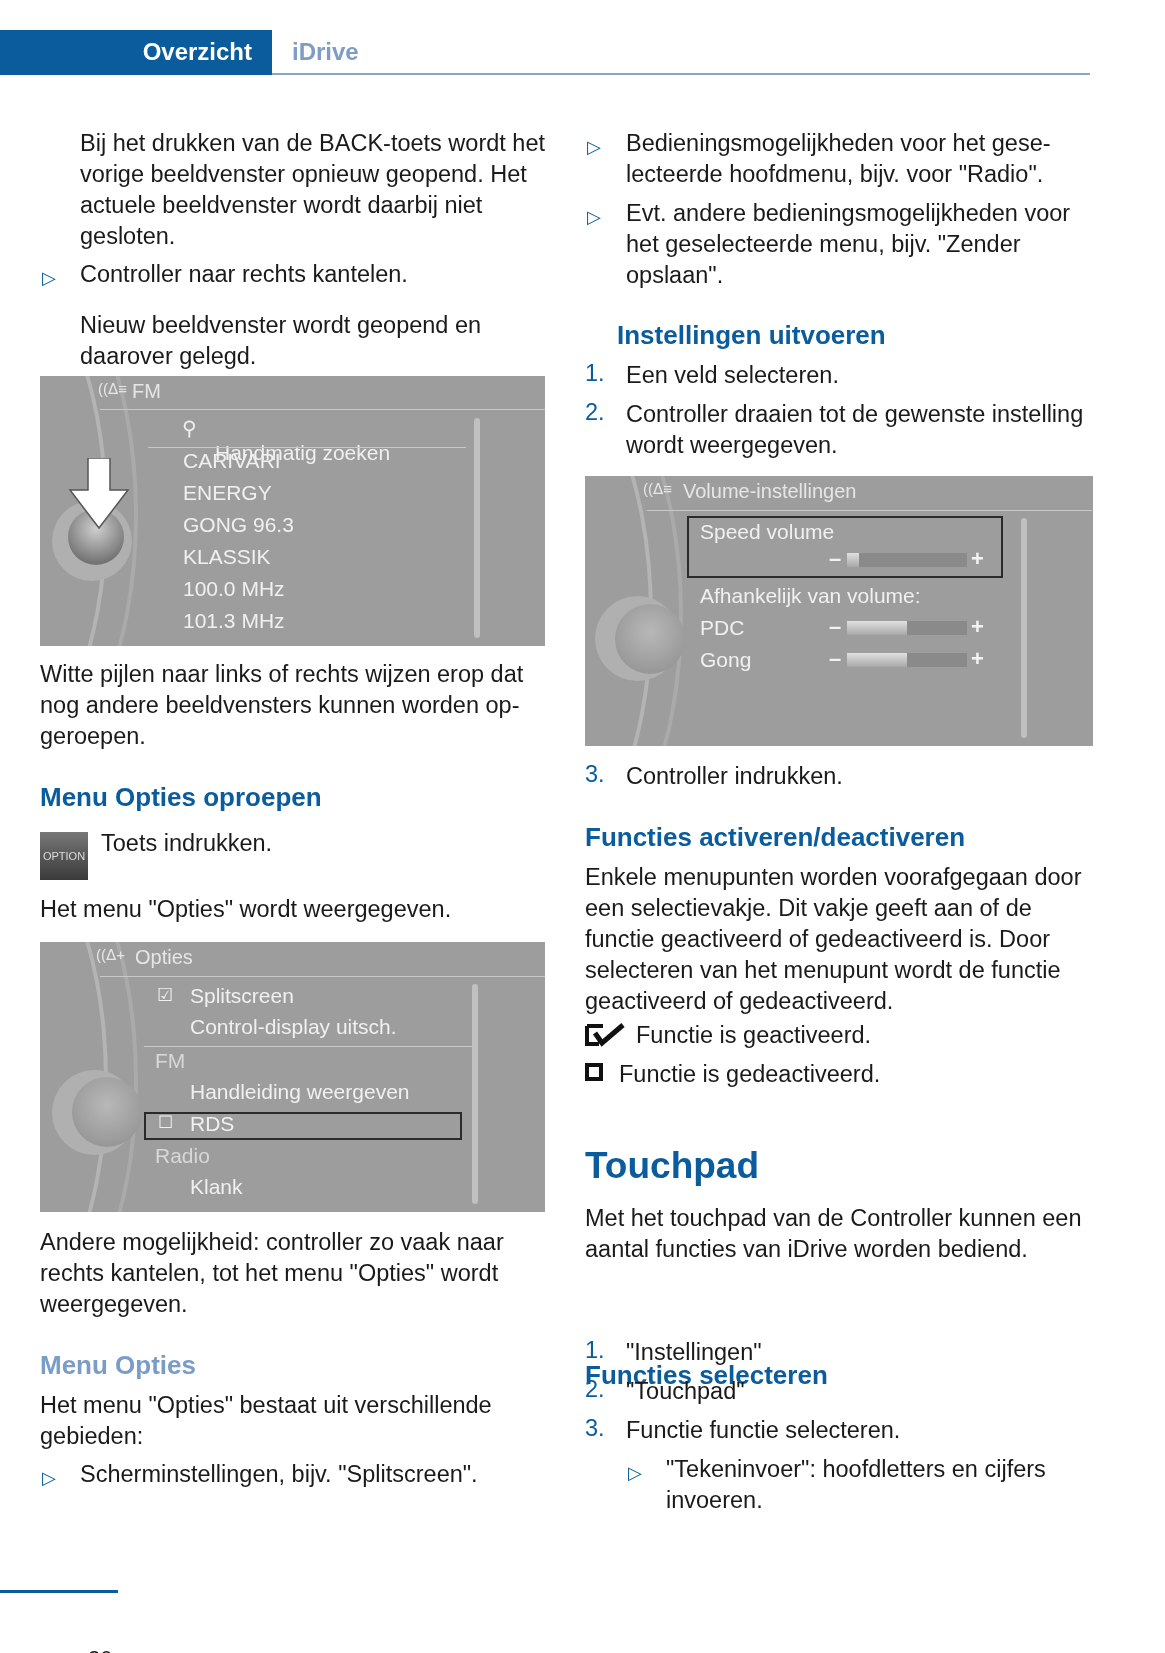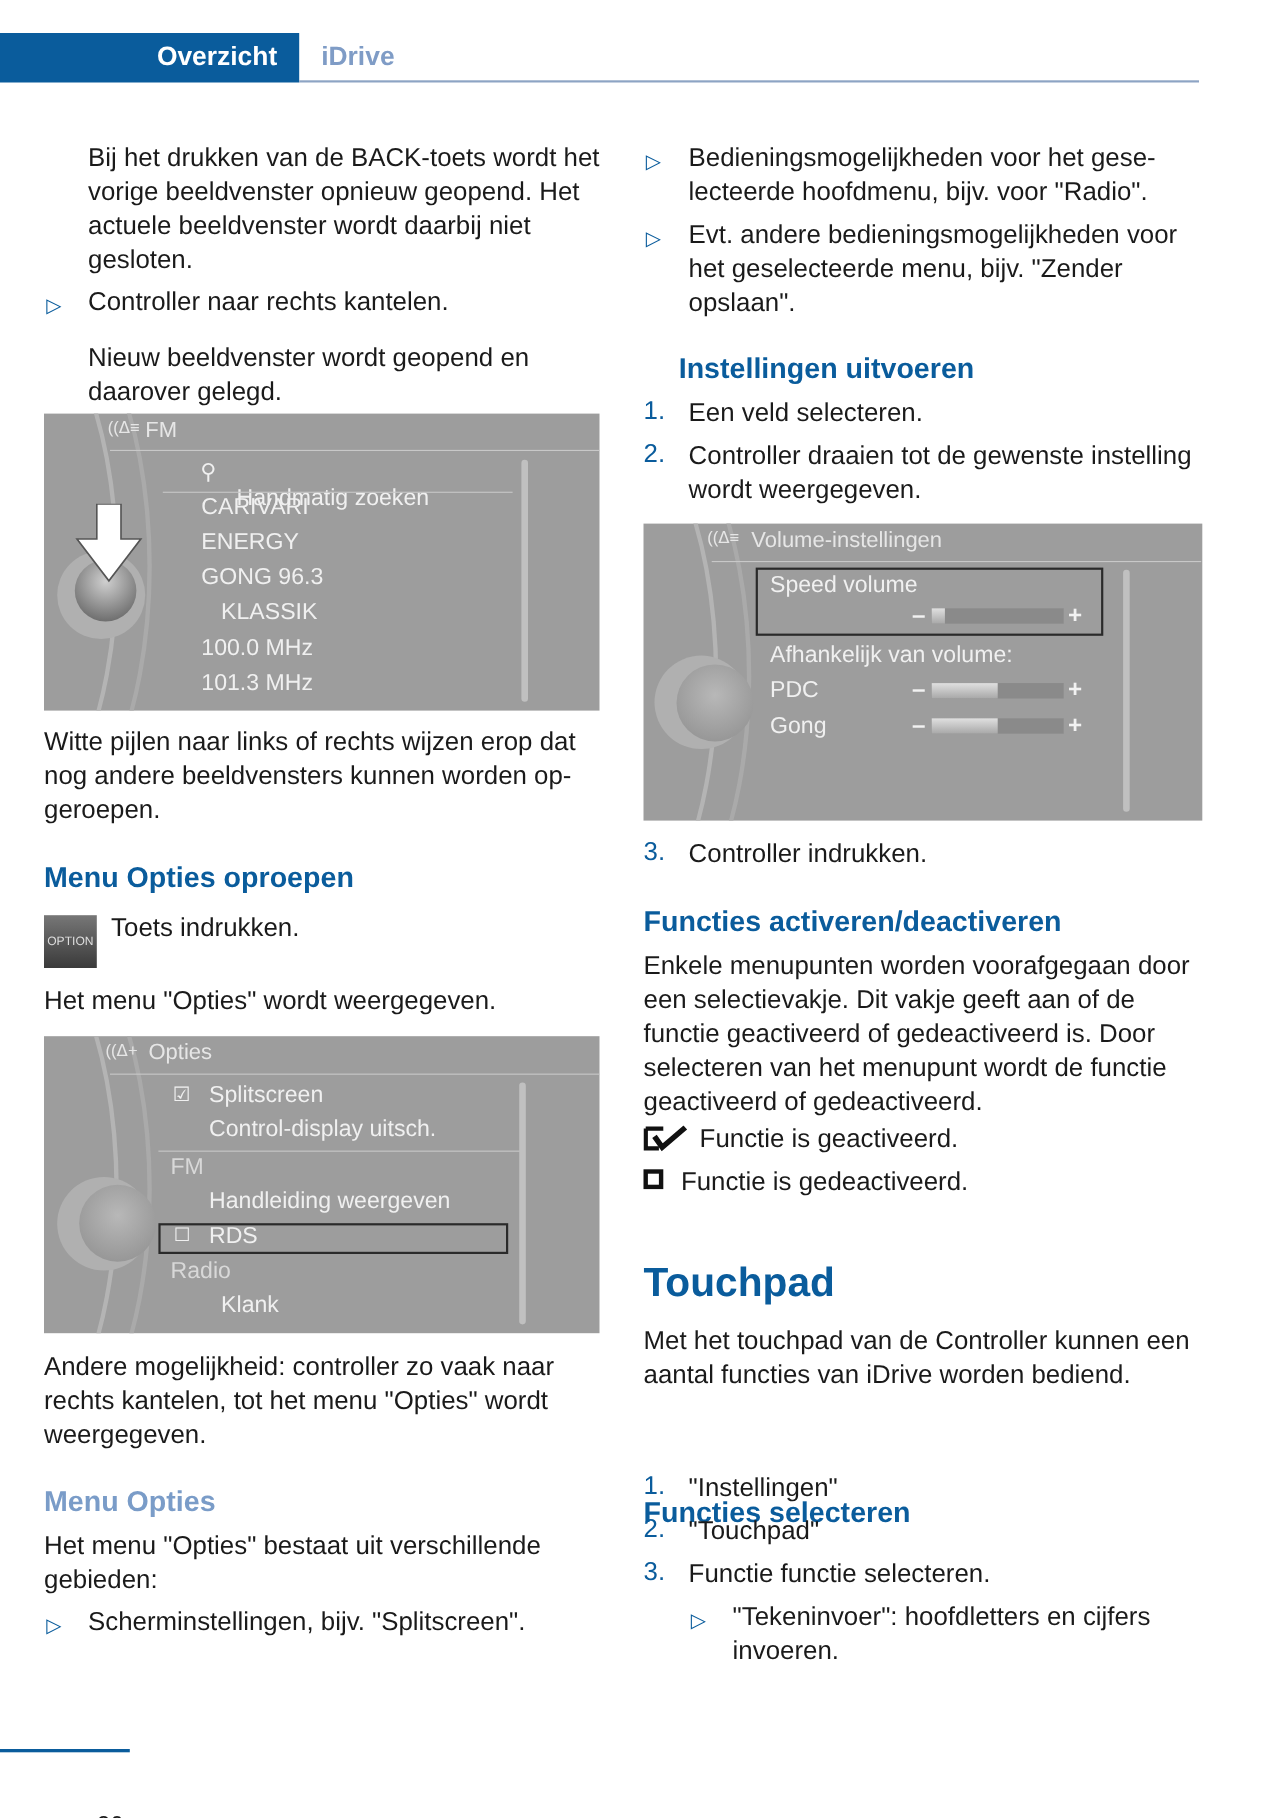--- a/index.html
+++ b/index.html
@@ -52,21 +52,21 @@
   <div class="arc" style="left:-140px;top:-120px;width:230px;height:510px;border-color:#aaa;"></div>
   <span class="hdrtxt" style="left:58px;top:4px;font-size:15px;">((ᐃ≡</span>
   <span class="hdrtxt" style="left:92px;top:4px;">FM</span>
   <div class="sep" style="left:60px;top:33px;width:445px;"></div>
   <span class="txt" style="left:142px;top:40px;font-size:20px;">⚲</span>
   <span class="txt" style="left:175px;top:41px;margin-top:24px;">Handmatig zoeken</span>
   <div class="sep" style="left:108px;top:71px;width:318px;"></div>
   <span class="txt" style="left:143px;top:73px;">CARIVARI</span>
   <span class="txt" style="left:143px;top:105px;">ENERGY</span>
   <span class="txt" style="left:143px;top:137px;">GONG 96.3</span>
-  <span class="txt" style="left:161px;top:169px;">KLASSIK</span>
+  <span class="txt" style="left:143px;top:169px;">KLASSIK</span>
   <span class="txt" style="left:143px;top:201px;">100.0  MHz</span>
   <span class="txt" style="left:143px;top:233px;">101.3  MHz</span>
   <div class="scroll" style="left:434px;top:42px;height:220px;"></div>
   <div class="knob" style="left:12px;top:125px;width:80px;height:80px;background:#b0b0b0;"></div>
   <div class="knob" style="left:28px;top:133px;width:56px;height:56px;background:radial-gradient(circle at 50% 35%,#cfcfcf,#555);"></div>
   <svg style="position:absolute;left:28px;top:82px;" width="62" height="72" viewBox="0 0 62 72">
     <polygon points="20,0 42,0 42,32 60,32 31,70 2,32 20,32" fill="#fff" stroke="#555" stroke-width="1.5"></polygon>
   </svg>
 </div>
 
@@ -85,21 +85,21 @@
   <span class="txt" style="left:117px;top:42px;font-size:18px;">☑</span>
   <span class="txt" style="left:150px;top:42px;">Splitscreen</span>
   <span class="txt" style="left:150px;top:73px;">Control-display uitsch.</span>
   <div class="sep" style="left:104px;top:104px;width:330px;"></div>
   <span class="txt dim" style="left:115px;top:107px;">FM</span>
   <span class="txt" style="left:150px;top:138px;">Handleiding weergeven</span>
   <div class="selbox" style="left:104px;top:170px;width:314px;height:24px;"></div>
   <span class="txt" style="left:118px;top:170px;font-size:17px;">☐</span>
   <span class="txt" style="left:150px;top:170px;">RDS</span>
   <span class="txt dim" style="left:115px;top:202px;">Radio</span>
-  <span class="txt" style="left:150px;top:233px;margin-left:11px;">Klank</span>
+  <span class="txt" style="left:150px;top:233px;">Klank</span>
   <div class="scroll" style="left:432px;top:42px;height:220px;"></div>
   <div class="knob" style="left:12px;top:128px;width:85px;height:85px;background:#b0b0b0;"></div>
   <div class="knob" style="left:32px;top:135px;width:70px;height:70px;background:radial-gradient(circle at 50% 40%,#b8b8b8,#8d8d8d);"></div>
 </div>
 
 <div class="p" style="left:40px;top:1227px;width:510px;">Andere mogelijkheid: controller zo vaak naar rechts kantelen, tot het menu "Opties" wordt weergegeven.</div>
 <div class="h2 light" style="left:40px;top:1350px;">Menu Opties</div>
 <div class="p" style="left:40px;top:1390px;width:510px;">Het menu "Opties" bestaat uit verschillende gebieden:</div>
 <span class="mark" style="left:42px;top:1467px;">▷</span>
 <div class="p" style="left:80px;top:1459px;width:470px;">Scherminstellingen, bijv. "Splitscreen".</div>

